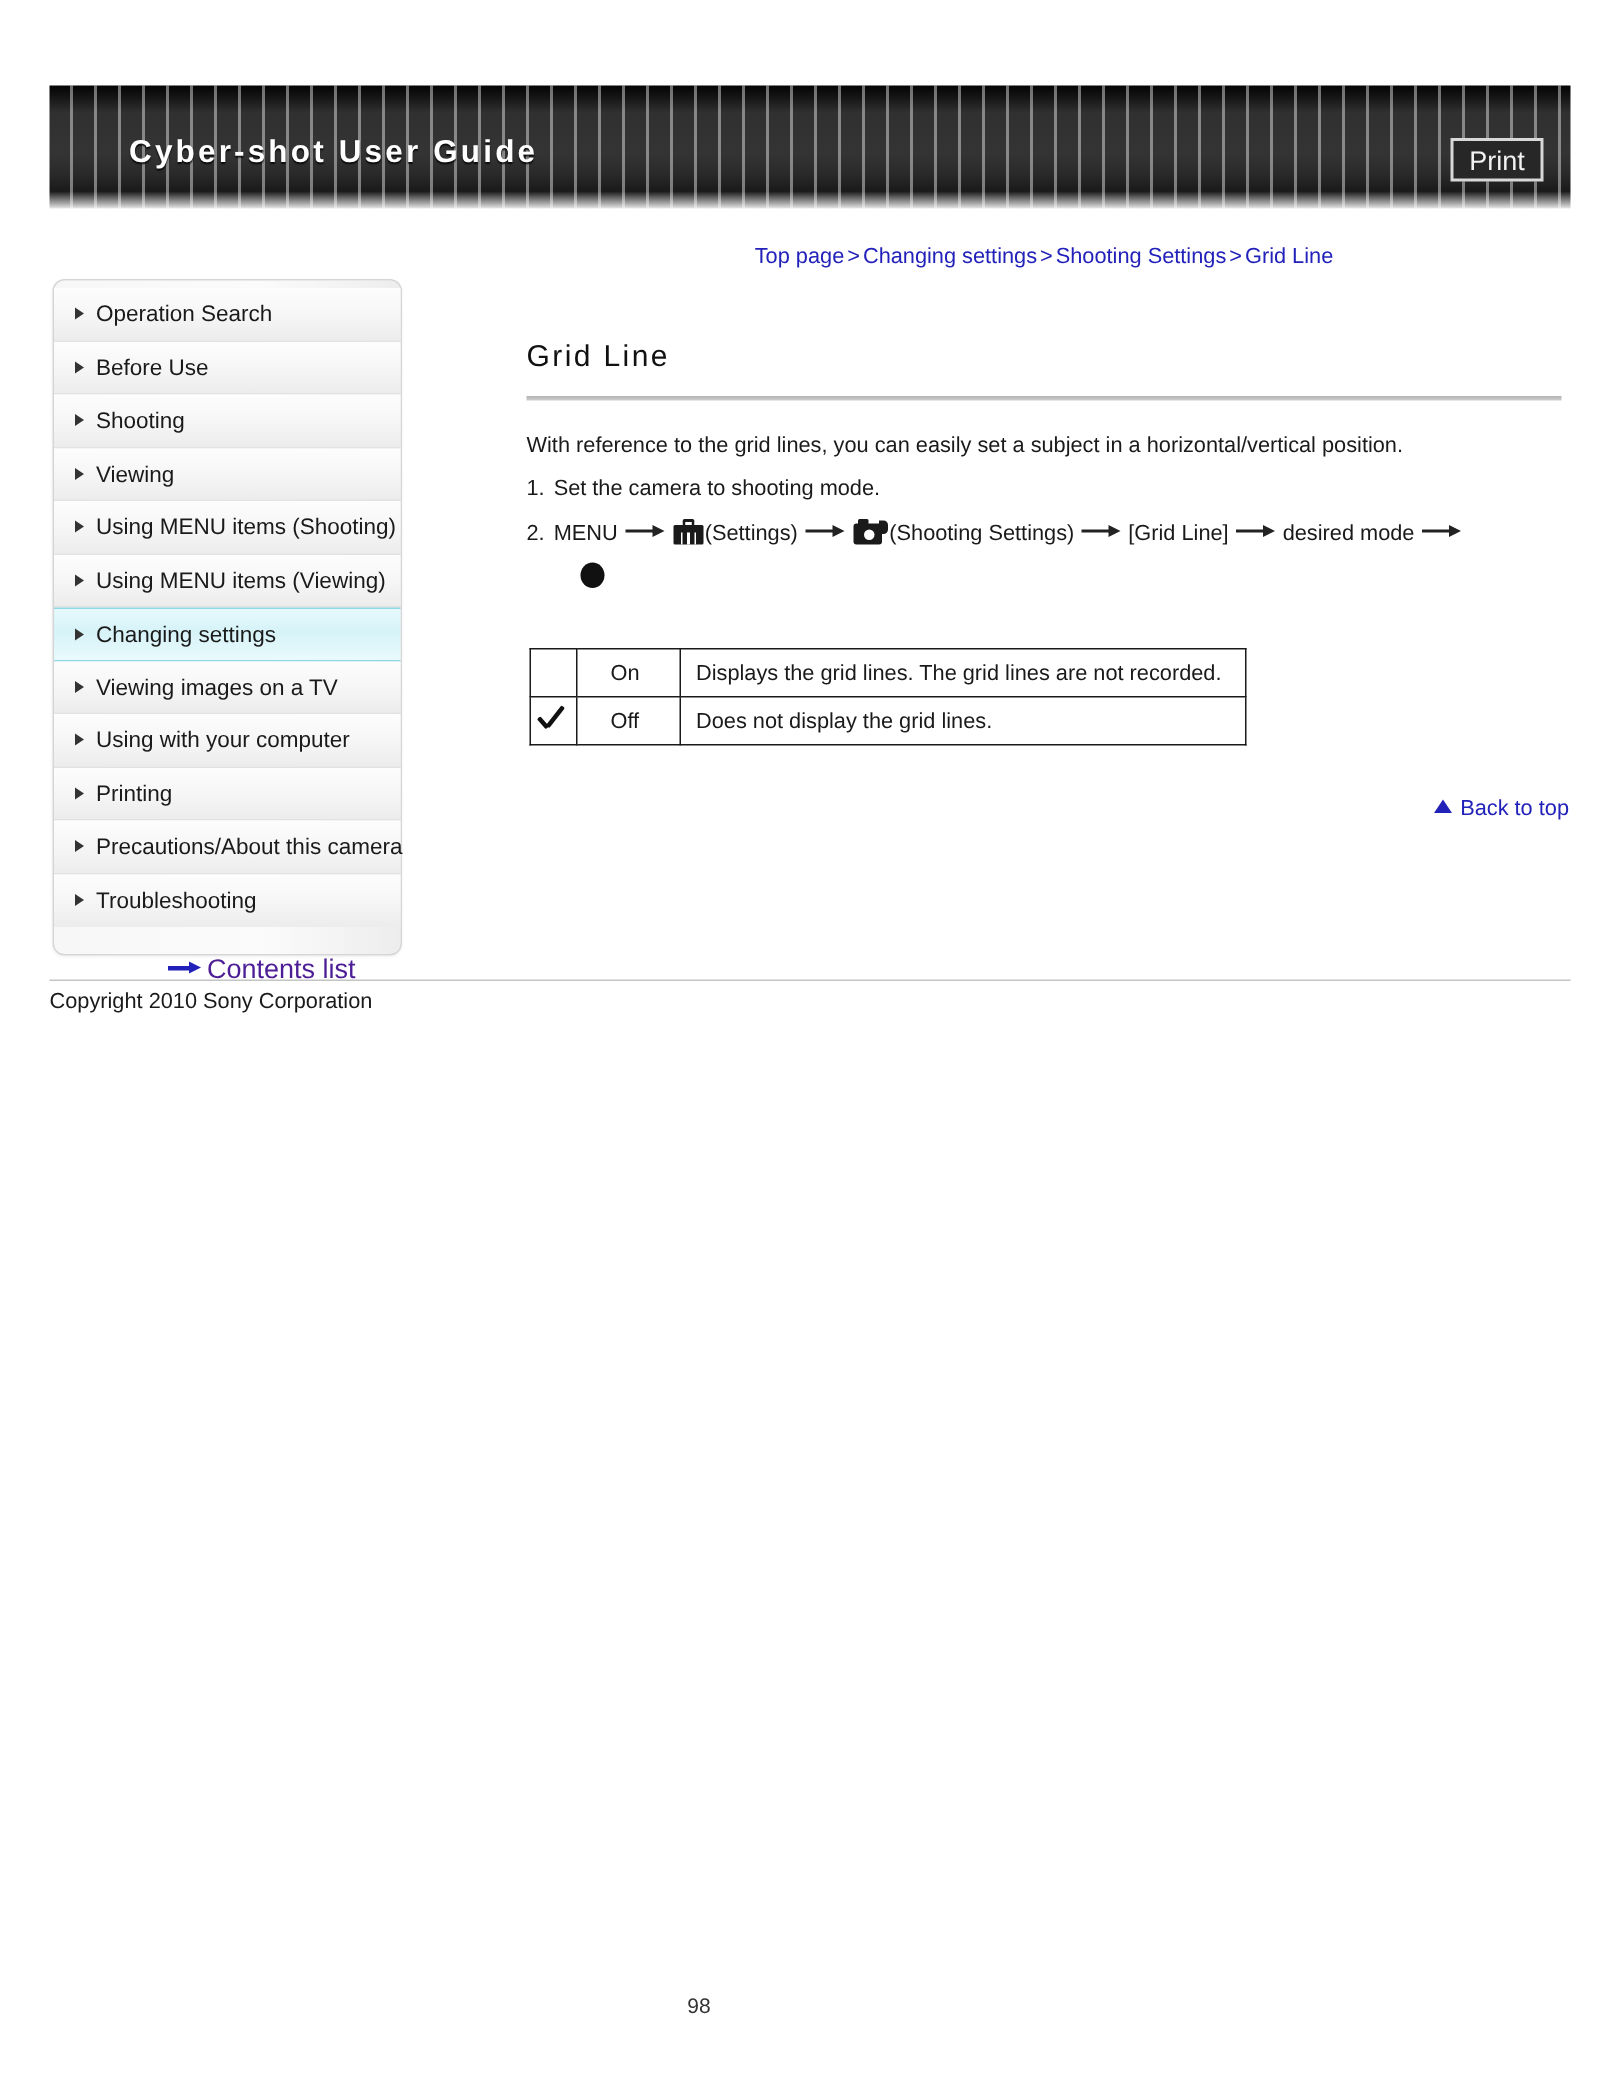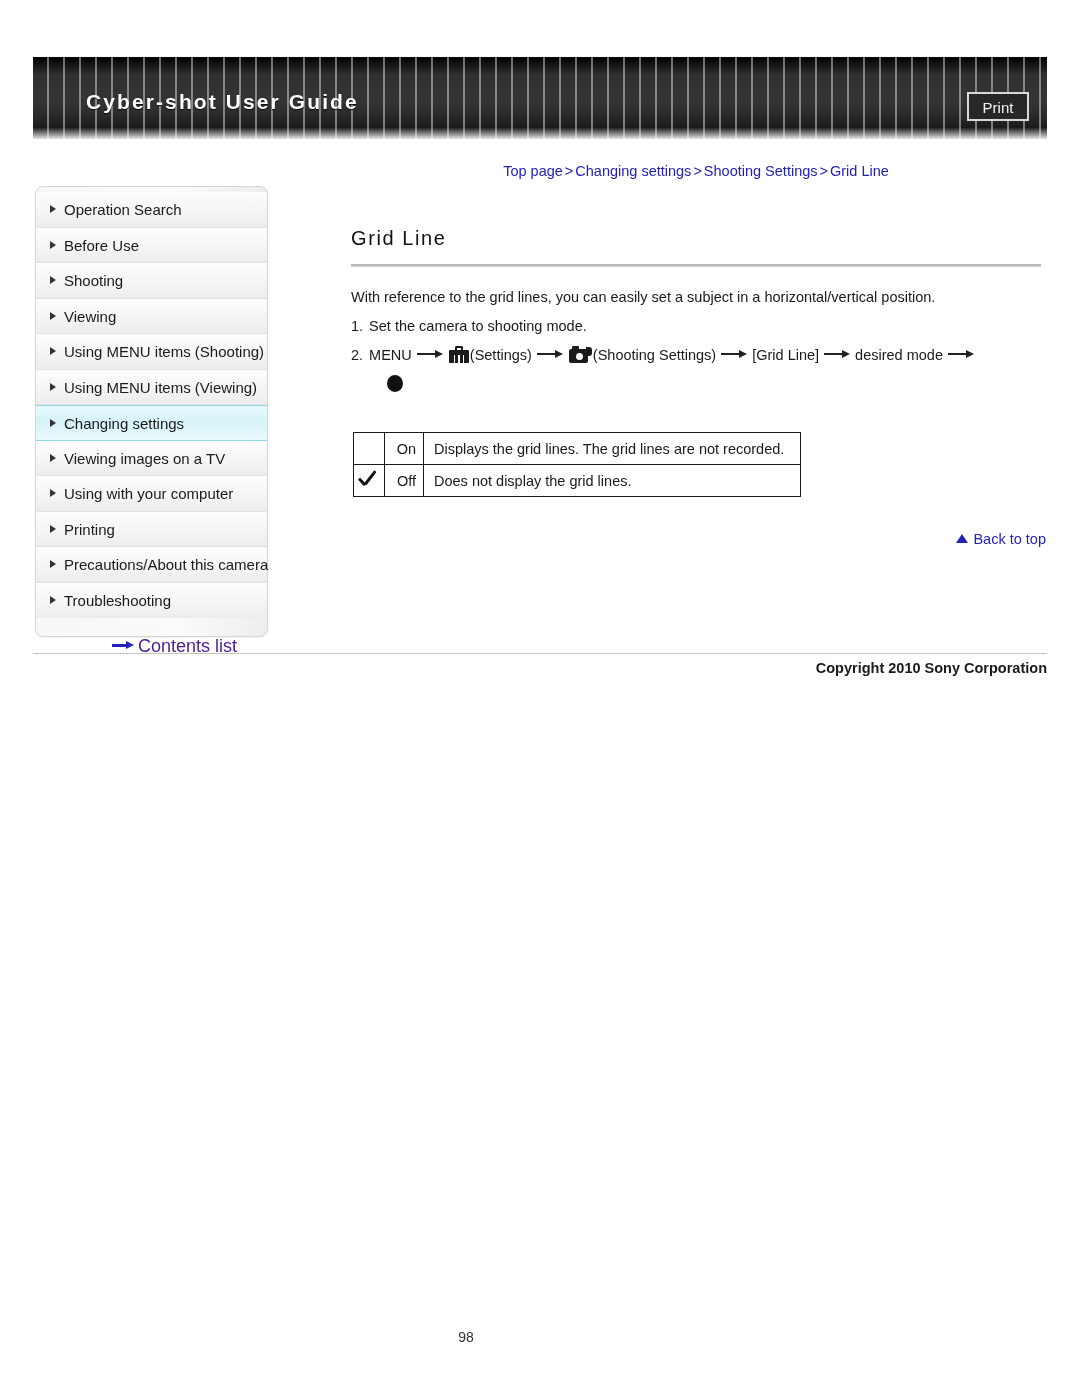--- a/index.html
+++ b/index.html
@@ -57,21 +57,21 @@
   }
   .print-button {
     position: absolute;
     right: 18px;
     top: 35px;
     width: 62px;
     height: 29px;
     border: 2px solid #d8d8d8;
     background: #272727;
     color: #f2f2f2;
-    font-size: 15px;
+    font-size: 18px;
     line-height: 27px;
     text-align: center;
     box-sizing: border-box;
     cursor: pointer;
   }
 
   
   .breadcrumb {
     position: absolute;
     left: 346px;
@@ -324,22 +324,22 @@
     vertical-align: middle;
     white-space: nowrap;
   }
   .opt-table td.mark {
     width: 22px;
     text-align: center;
     padding: 2px 4px;
   }
   .opt-table td.lab {
     width: 24px;
-    text-align: right;
-    padding: 4px 7px;
+    text-align: left;
+    padding: 4px 22px;
   }
   .opt-table td.desc { padding-left: 10px; padding-right: 16px; }
   .check {
     display: inline-block;
     position: relative;
     width: 22px;
     height: 16px;
   }
   .check::before {
     content: "";
@@ -391,24 +391,23 @@
     top: 653px;
     width: 1014px;
     height: 1px;
     background: #c4c4c4;
   }
   .copyright {
     position: absolute;
     left: 33px;
     top: 660px;
     width: 1014px;
-    text-align: right;
+    text-align: left;
     font-size: 14.5px;
     color: #1a1a1a;
-    font-weight: bold;
   }
   .page-number {
     position: absolute;
     left: 0;
     top: 1329px;
     width: 932px;
     text-align: center;
     font-size: 14px;
     color: #333;
   }

